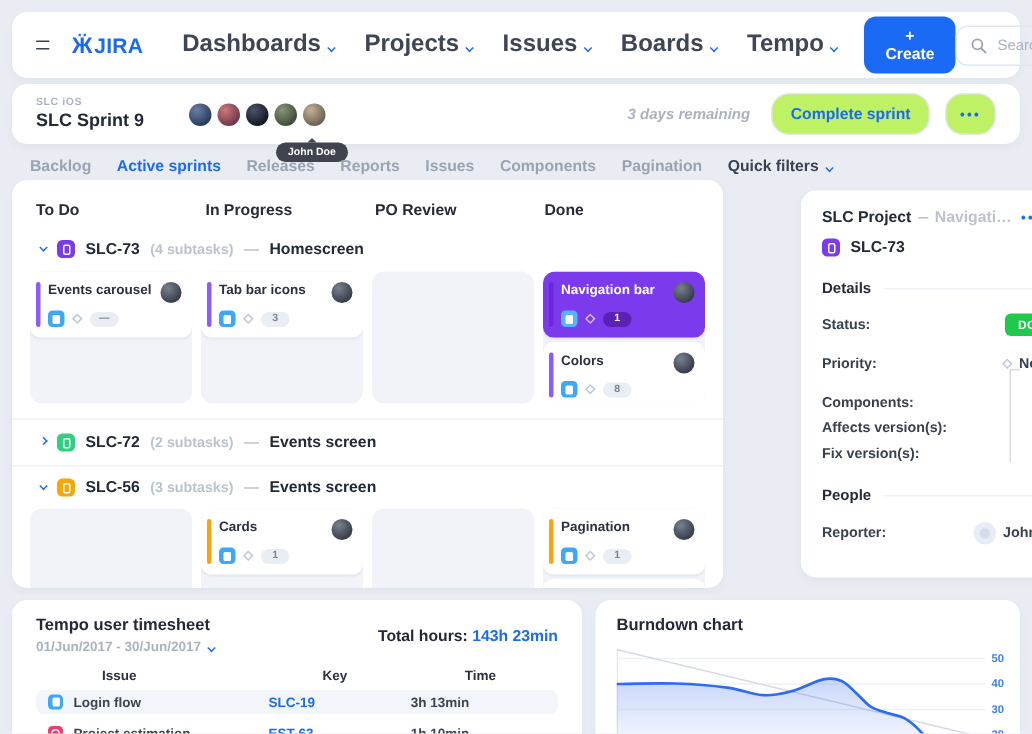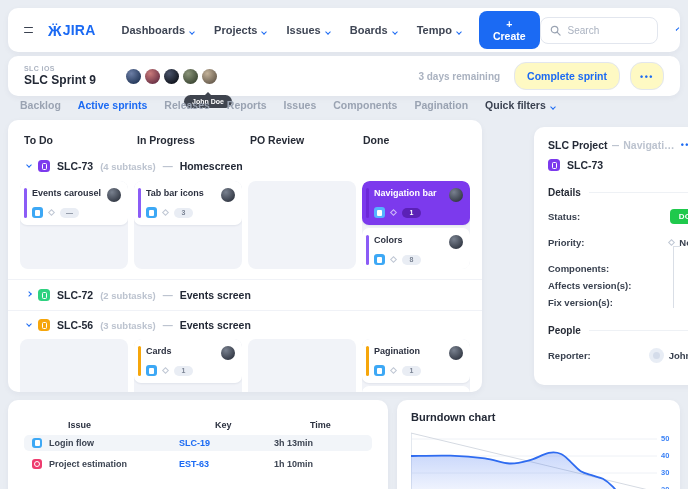--- a/index.html
+++ b/index.html
@@ -16,21 +16,21 @@
   .diam { display:inline-block; width:5px; height:5px; border:1px solid #bfc7d4; transform:rotate(45deg); }
 
   
   .navbar { left:8px; top:8px; width:672px; height:44px; display:flex; align-items:center; padding:0 16px; }
   .hamburger { width:13px; display:flex; flex-direction:column; gap:3.5px; cursor:pointer; }
   .hamburger i { height:1.6px; background:#3a4150; border-radius:1px; display:block; }
   .hamburger i:last-child { width:9px; }
   .logo { display:flex; align-items:center; margin-left:15px; color:#1b6af3; font-weight:800; font-size:14px; letter-spacing:.2px; }
   .logo-mark { font-size:15px; margin-right:1px; font-weight:700; }
   .nav-menu { display:flex; align-items:center; gap:20px; margin-left:26px; }
-  .nav-item { font-size:11px; font-weight:700; color:#3e4554; cursor:pointer; white-space:nowrap; }
+  .nav-item { font-size:16px; font-weight:700; color:#3e4554; cursor:pointer; white-space:nowrap; }
   .create-btn { margin-left:18px; background:#1b6af3; color:#fff; border:none; border-radius:8px; padding:7px 14px; font-size:10.5px; font-weight:700; font-family:inherit; cursor:pointer; }
   .nav-spacer { flex:1; }
   .search-box { width:132px; height:27px; border:1px solid #e2e6ee; border-radius:8px; display:flex; align-items:center; padding:0 9px; gap:7px; }
   .search-box input { border:none; outline:none; width:80px; font-size:10px; font-family:inherit; color:#3e4554; background:transparent; }
   .search-box input::placeholder { color:#aab2c0; }
   .avatar { border-radius:50%; background:radial-gradient(circle at 35% 30%, #79818f, #353b47 75%); }
   .nav-av { width:23px; height:23px; margin-left:14px; }
 
   
   .sprint { left:8px; top:56px; width:672px; height:40px; display:flex; align-items:center; padding:0 16px; }
@@ -40,26 +40,26 @@
   .sprint-avs { display:flex; gap:4px; margin-left:30px; position:relative; }
   .sprint-avs .avatar { width:15px; height:15px; cursor:pointer; }
   .av1{background:radial-gradient(circle at 35% 30%, #6c7ea5, #263a5c 75%);}
   .av2{background:radial-gradient(circle at 35% 30%, #c97a7a, #6e3448 75%);}
   .av3{background:radial-gradient(circle at 35% 30%, #49536a, #12161f 75%);}
   .av4{background:radial-gradient(circle at 35% 30%, #8a9479, #3f4a36 75%);}
   .av5{background:radial-gradient(circle at 35% 30%, #c3b299, #6b5f50 75%);}
   .tooltip { position:absolute; left:58px; top:26px; background:#3f444e; color:#fff; font-size:7px; font-weight:700; padding:3px 8px; border-radius:7px; white-space:nowrap; }
   .tooltip::before { content:''; position:absolute; top:-3px; left:50%; margin-left:-3px; border-left:3px solid transparent; border-right:3px solid transparent; border-bottom:3px solid #3f444e; }
   .sprint-right { margin-left:auto; display:flex; align-items:center; gap:10px; }
-  .remaining { font-size:10px; color:#aab2c0; font-weight:600; margin-right:4px; }
-  .btn-outline { background:#fef9c3; border:1px solid #e2e6ee; border-radius:12px; padding:7px 12px; font-size:10.5px; font-weight:700; color:#1b6af3; font-family:inherit; cursor:pointer; }
+  .remaining { font-size:10px; color:#aab2c0; font-weight:600; margin-right:4px;font-style:italic; }
+  .btn-outline { background:#bef264; border:1px solid #e2e6ee; border-radius:12px; padding:7px 12px; font-size:10.5px; font-weight:700; color:#1b6af3; font-family:inherit; cursor:pointer; }
   .btn-more { padding:7px 9px; }
 
   
-  .tabs { position:absolute; left:8px; top:99px; width:474px; height:18px; display:flex; align-items:flex-start; gap:17px; padding:0 12px; }
+  .tabs { position:absolute; left:8px; top:99px; width:474px; height:18px; display:flex; align-items:flex-end; gap:17px; padding:0 12px; }
   .tab { font-size:10.5px; font-weight:700; color:#9aa3b2; cursor:pointer; white-space:nowrap; }
   .tab.active { color:#1b6af3; }
   .quick-filters { margin-left:auto; font-size:10.5px; font-weight:700; color:#3a4150; cursor:pointer; white-space:nowrap; }
 
   
   .board { left:8px; top:120px; width:474px; height:272px; padding:12px 12px 0; overflow:hidden; }
   .col-headers { display:grid; grid-template-columns:repeat(4,1fr); gap:6px; padding:2px 2px 0; }
   .col-headers span { font-size:10.5px; font-weight:800; color:#262b36; padding-left:2px; }
   .grp-head { display:flex; align-items:center; gap:7px; margin:13px 2px 0; height:14px; }
   .grp-head .chev { cursor:pointer; }
@@ -362,20 +362,27 @@
       <span>Reporter:</span>
       <span class="d-val">
           <span class="avatar p-av light"></span>
           <span>John Doe</span>
         </span>
     </div>
 
   </aside>
 
   <section class="panel timesheet">
+    <div class="ts-head">
+      <div>
+        <div class="ts-title">Tempo user timesheet</div>
+        <div class="ts-range"><span>01/Jun/2017 - 30/Jun/2017</span><span class="chev"></span></div>
+      </div>
+      <div class="ts-total"><span>Total hours:</span> <b>143h 23min</b></div>
+    </div>
     <div class="ts-table">
       <div class="ts-cols">
         <span>Issue</span>
         <span>Key</span>
         <span>Time</span>
       </div>
       <div class="ts-row alt">
         <span class="ts-issue">
             <span class="ts-icon story-blue"></span>
             <span>Login flow</span>

